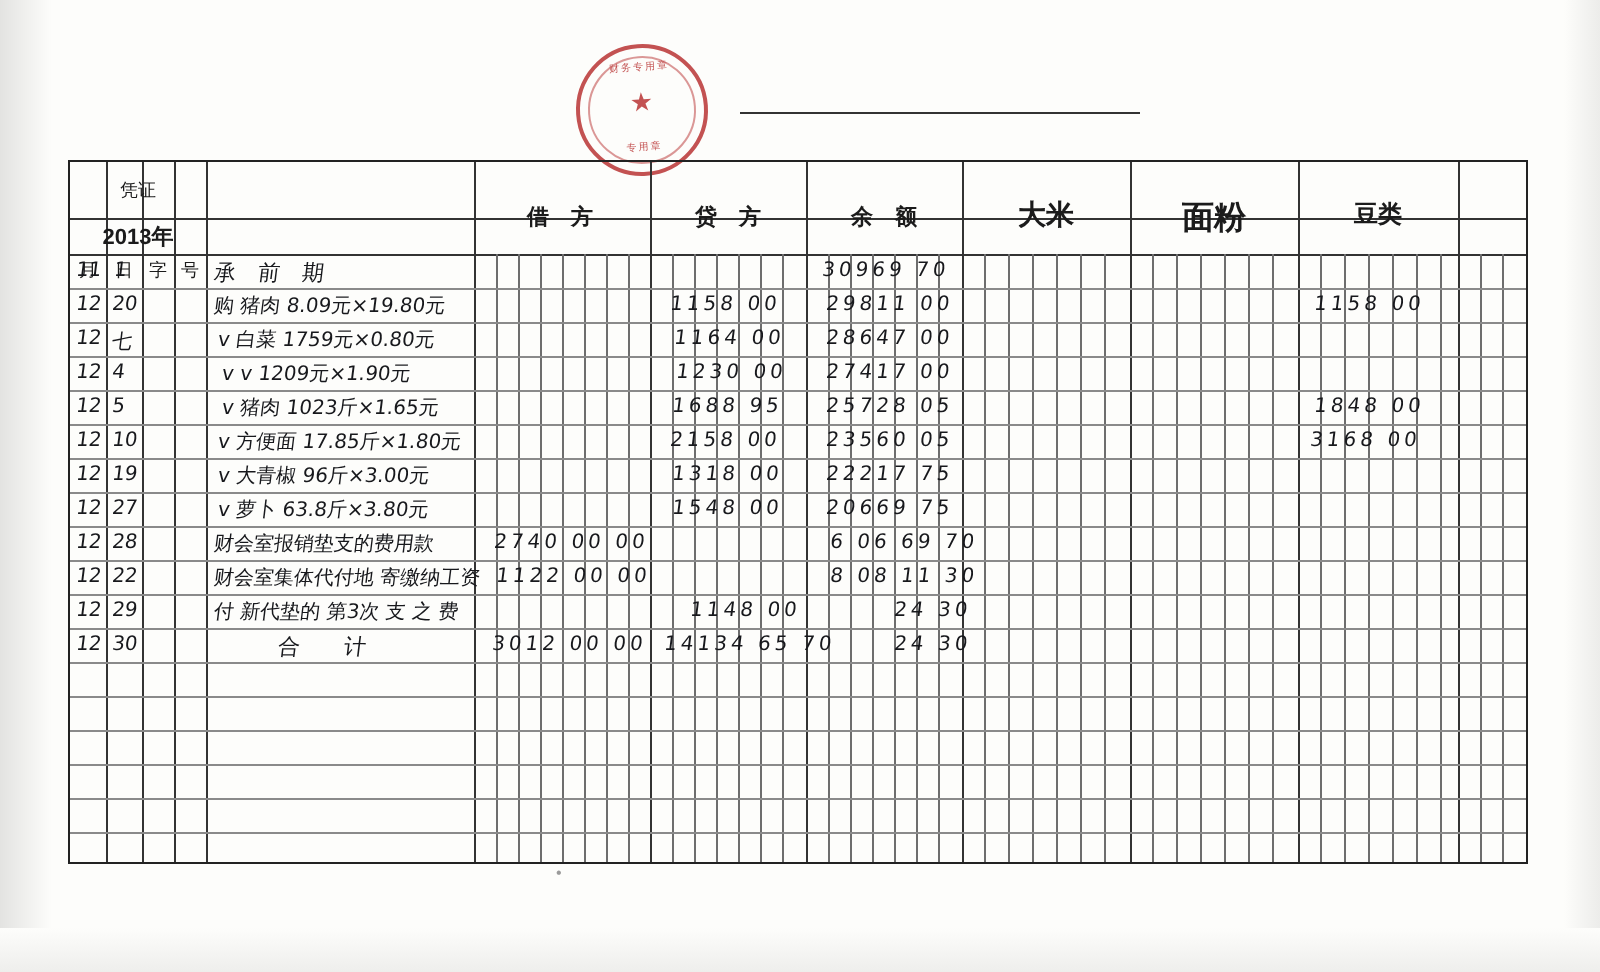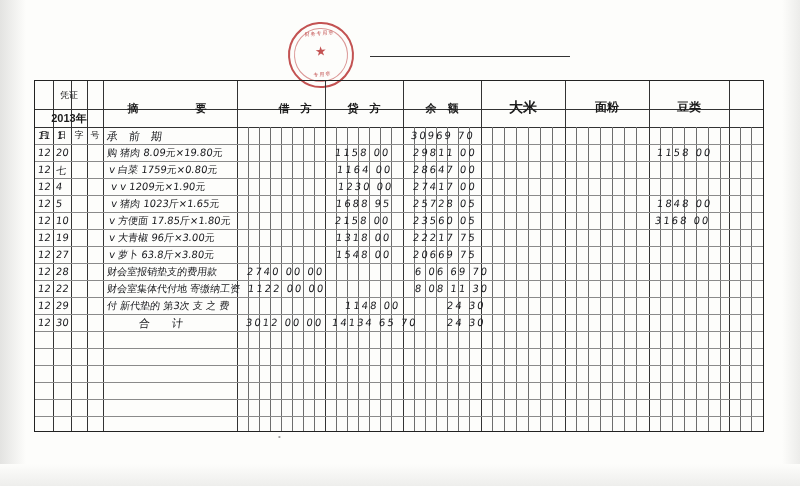--- a/index.html
+++ b/index.html
@@ -266,26 +266,25 @@
 
     <div class="vline thin" style="left:705px; top:46px;"></div>
     <div class="vline thin" style="left:716px; top:46px;"></div>
 
     <div class="colhdr" style="left:0px; top:30px; width:68px;">2013年</div>
     <div class="colhdr small" style="left:0px; top:8px; width:68px;">凭证</div>
     <div class="colhdr small" style="left:0px; top:48px; width:18px;">月</div>
     <div class="colhdr small" style="left:18px; top:48px; width:18px;">日</div>
     <div class="colhdr small" style="left:36px; top:48px; width:16px;">字</div>
     <div class="colhdr small" style="left:52px; top:48px; width:16px;">号</div>
-    <div class="colhdr wide" style="left:68px; top:20px; width:134px;">摘　　　要</div>
-    <div class="colhdr" style="left:216px; top:20px; width:88px;font-family:Liberation Mono, monospace;">借　方</div>
+    <div class="colhdr" style="left:201px; top:20px; width:88px;font-family:Liberation Mono, monospace;">借　方</div>
     <div class="colhdr" style="left:290px; top:20px; width:78px;">贷　方</div>
     <div class="colhdr" style="left:368px; top:20px; width:78px;">余　额</div>
     <div class="colhdr big" style="left:446px; top:18px; width:84px; font-size:14px;">大米</div>
-    <div class="colhdr big" style="left:530px; top:18px; width:84px; font-size:12px;">面粉</div>
+    <div class="colhdr big" style="left:530px; top:18px; width:84px; font-size:16px;">面粉</div>
     <div class="colhdr big" style="left:614px; top:18px; width:80px; font-size:12px;">豆类</div>
 
     <div class="rowline" style="top:63px;"></div>
     <div class="rowline" style="top:80px;"></div>
     <div class="rowline" style="top:97px;"></div>
     <div class="rowline" style="top:114px;"></div>
     <div class="rowline" style="top:131px;"></div>
     <div class="rowline" style="top:148px;"></div>
     <div class="rowline" style="top:165px;"></div>
     <div class="rowline" style="top:182px;"></div>

